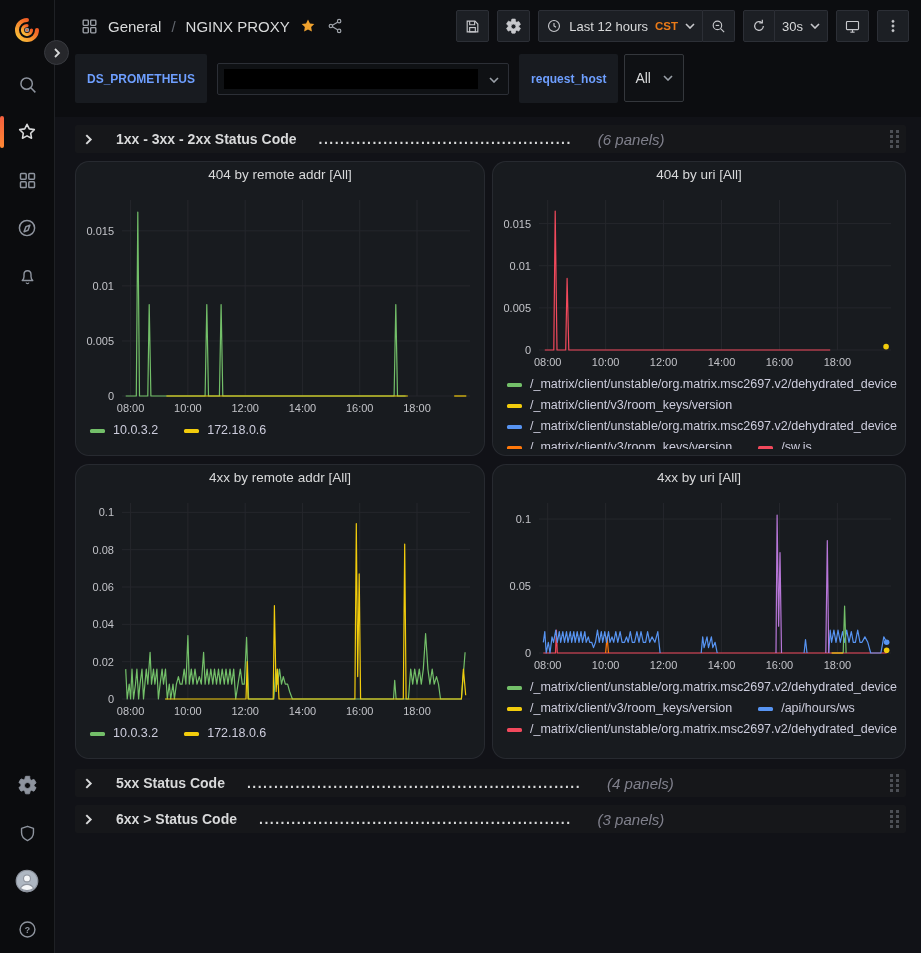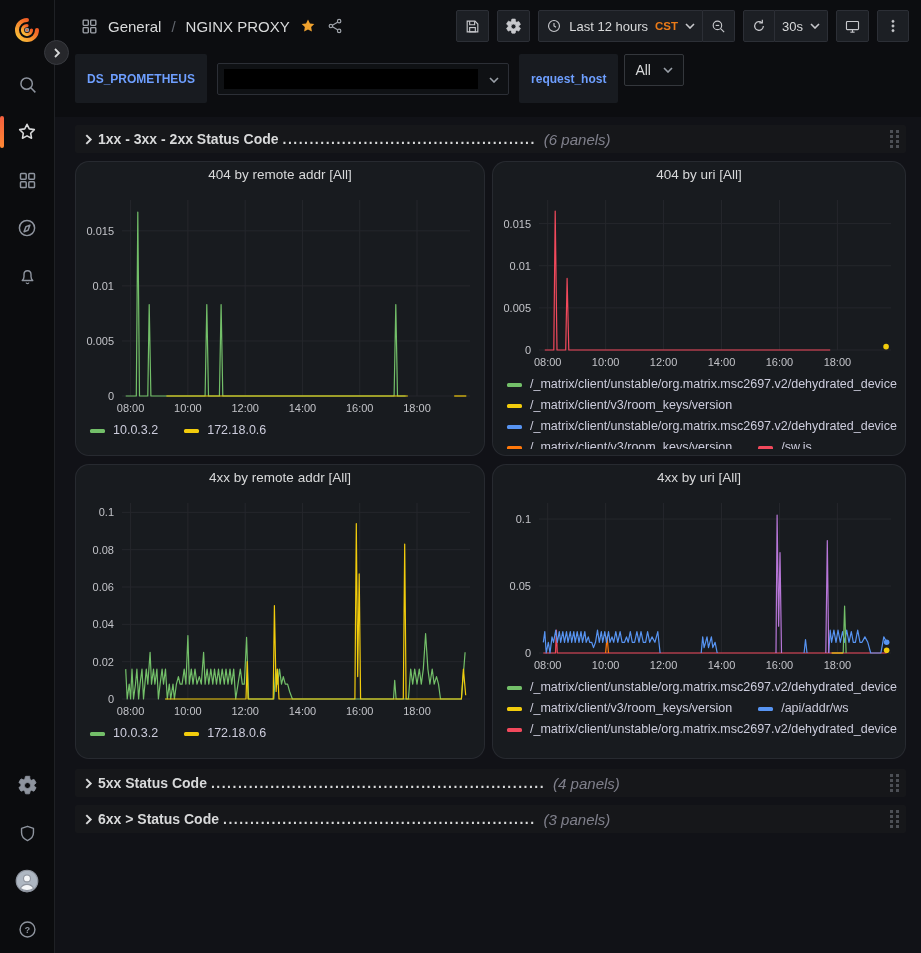--- a/index.html
+++ b/index.html
@@ -62,27 +62,27 @@
     cursor:default;
   }
   .var-select {
     height:32px; width:292px; background:#0f1114; border:1px solid #2c2f36; border-radius:2px;
     position:relative; cursor:pointer;
   }
   .redacted { position:absolute; left:6px; top:5px; right:30px; bottom:5px; background:#000; }
   .var-select .caret { position:absolute; right:9px; top:13px; }
   .var-pair { display:flex; gap:6px; }
   .all-select {
-    height:32px; padding:0 10px; background:#0f1114; border:1px solid #34373c; border-radius:2px;
+    height:48px; padding:0 10px; background:#0f1114; border:1px solid #34373c; border-radius:2px;
     display:flex; align-items:center; gap:12px; color:#d8d9da; font-size:14px; cursor:pointer;text-align:center;
   }
   
   .dash { padding:8px 15px 0 20px; }
   .row-header {
-    height:28px; display:flex; align-items:center; gap:4px; padding:0 6px 0 8px;
+    height:28px; display:flex; align-items:center; gap:22px; padding:0 6px 0 8px;
     margin-bottom:8px; cursor:pointer;
   }
   .row-header.collapsed { background:#16171a; border-radius:2px; }
   .row-header svg.chev { stroke:#d8d9da; flex:none; }
   .row-title { font-size:14px; font-weight:700; color:#d8d9da; white-space:nowrap; }
   .row-dots { font-size:14px; font-weight:700; color:#d8d9da; letter-spacing:1.5px; overflow:hidden; white-space:nowrap; }
   .row-count { font-size:15px; font-style:italic; color:rgba(204,204,220,0.58); white-space:nowrap; margin-left:4px; }
   .drag-handle { margin-left:auto; cursor:grab; display:flex; }
   
   .grid { display:grid; grid-template-columns:410px 1fr; gap:8px 7px; margin:2px 0 10px 0; }
@@ -502,21 +502,21 @@
                 <span>/_matrix/client/unstable/org.matrix.msc2697.v2/dehydrated_device</span>
               </span>
             </div>
             <div class="legend-row">
               <span class="legend-item">
                 <span class="swatch" style="background: rgb(242, 204, 12);"></span>
                 <span>/_matrix/client/v3/room_keys/version</span>
               </span>
               <span class="legend-item">
                 <span class="swatch" style="background: rgb(87, 148, 242);"></span>
-                <span>/api/addr/ws</span>
+                <span>/api/hours/ws</span>
               </span>
             </div>
             <div class="legend-row">
               <span class="legend-item">
                 <span class="swatch" style="background: rgb(242, 73, 92);"></span>
                 <span>/_matrix/client/unstable/org.matrix.msc2697.v2/dehydrated_device</span>
               </span>
             </div>
           </div>
       </section>

